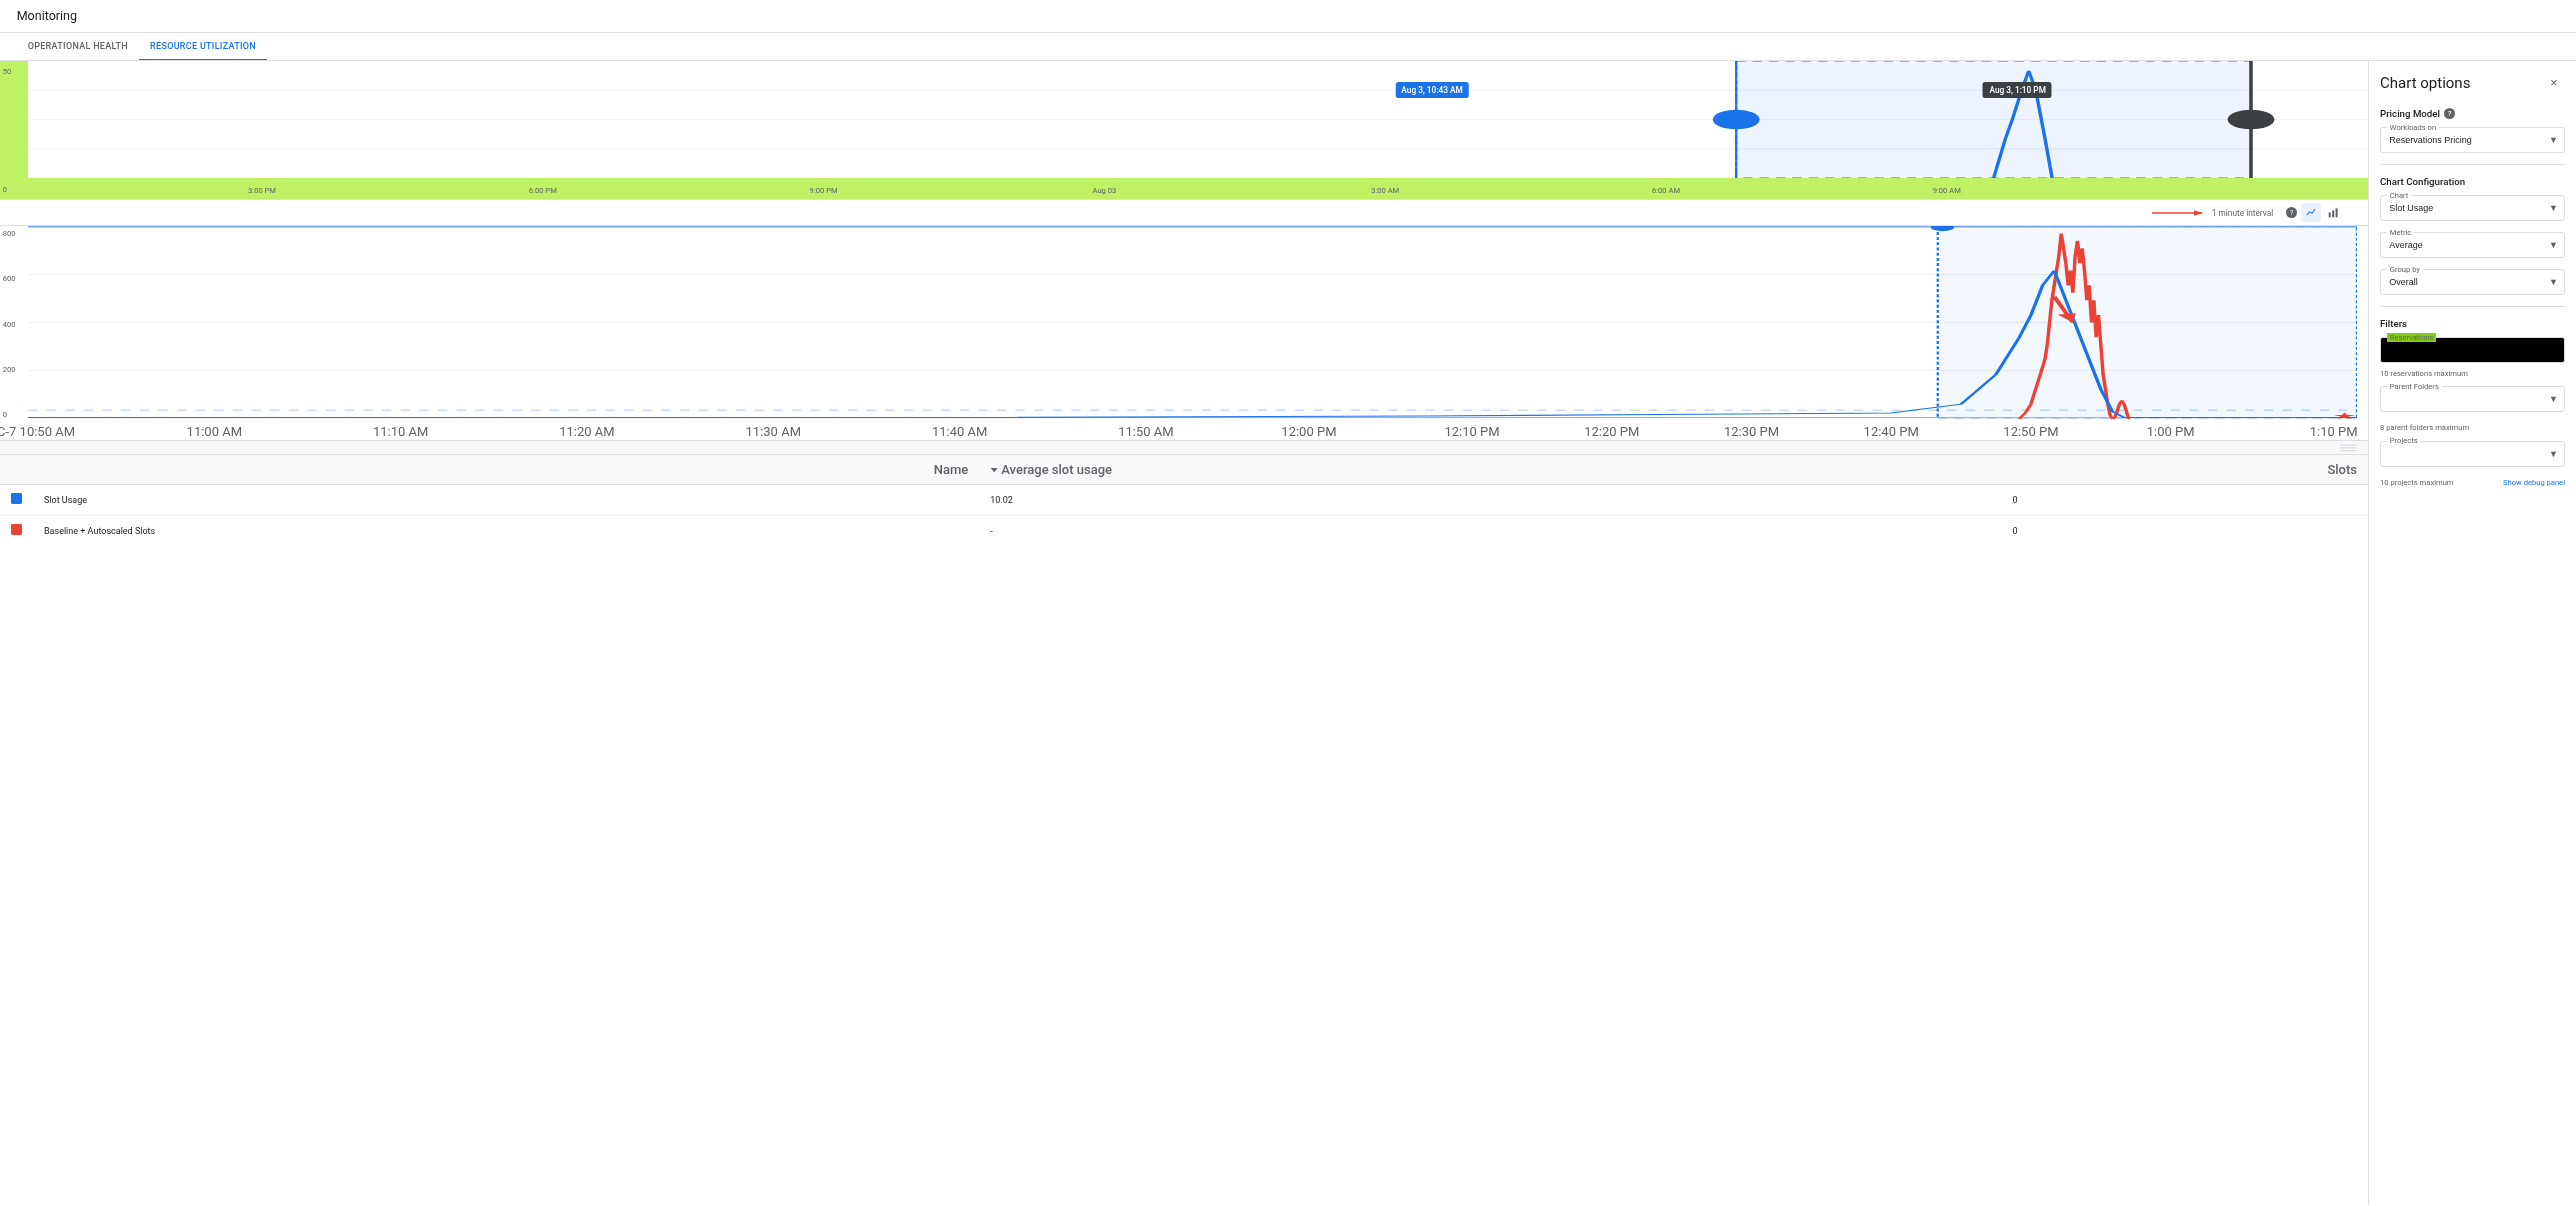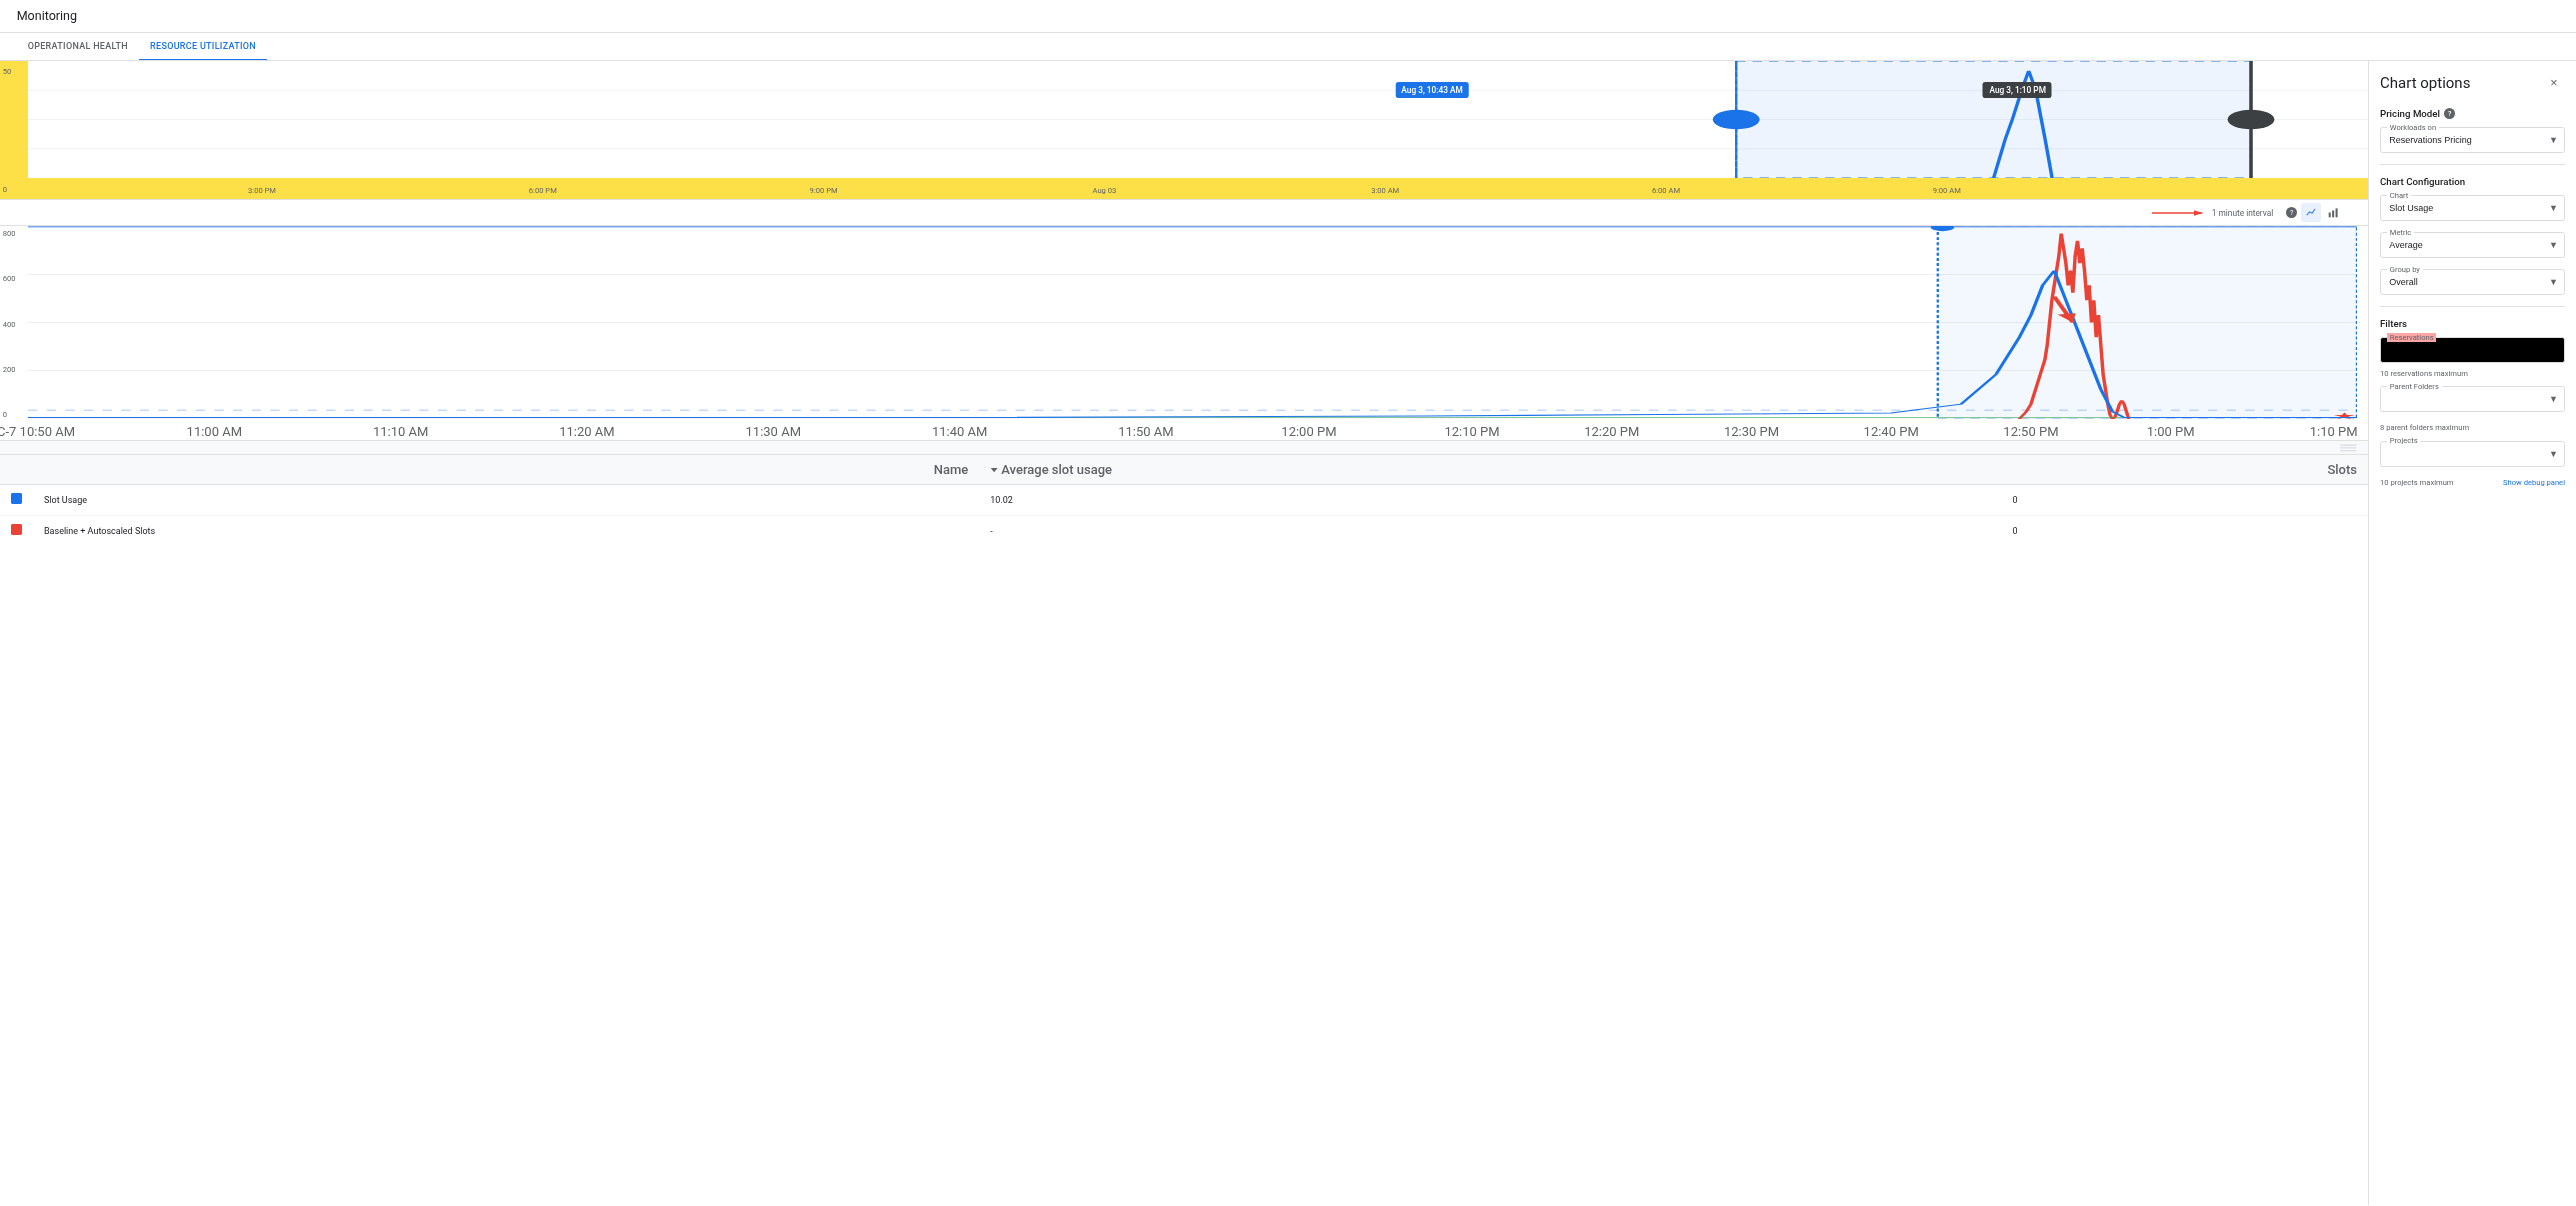--- a/index.html
+++ b/index.html
@@ -45,21 +45,21 @@
       overflow-y: auto;
       padding: 0;
     }
 
     
     .timeline-overview {
       position: relative;
       height: 139px;
       border-bottom: 0.7px solid #e0e0e0;
       padding: 5.6px 0;
-      background: #fde047;
+      background: #bef264;
     }
 
     .timeline-y-labels {
       position: absolute;
       left: 0;
       top: 0;
       width: 28px;
       height: 100%;
       display: flex;
       flex-direction: column;
@@ -336,21 +336,21 @@
 
     .filter-field {
       position: relative;
       margin-bottom: 5.6px;
     }
 
     .filter-label-float {
       position: absolute;
       top: -4.2px;
       left: 7px;
-      background: #fca5a5;
+      background: #84cc16;
       padding: 0 2.8px;
       font-size: 7.6px;
       color: #5f6368;
       z-index: 1;
     }
 
     .reservations-input {
       width: 100%;
       padding: 7px 8.3px;
       border: 0.7px solid #dadce0;

